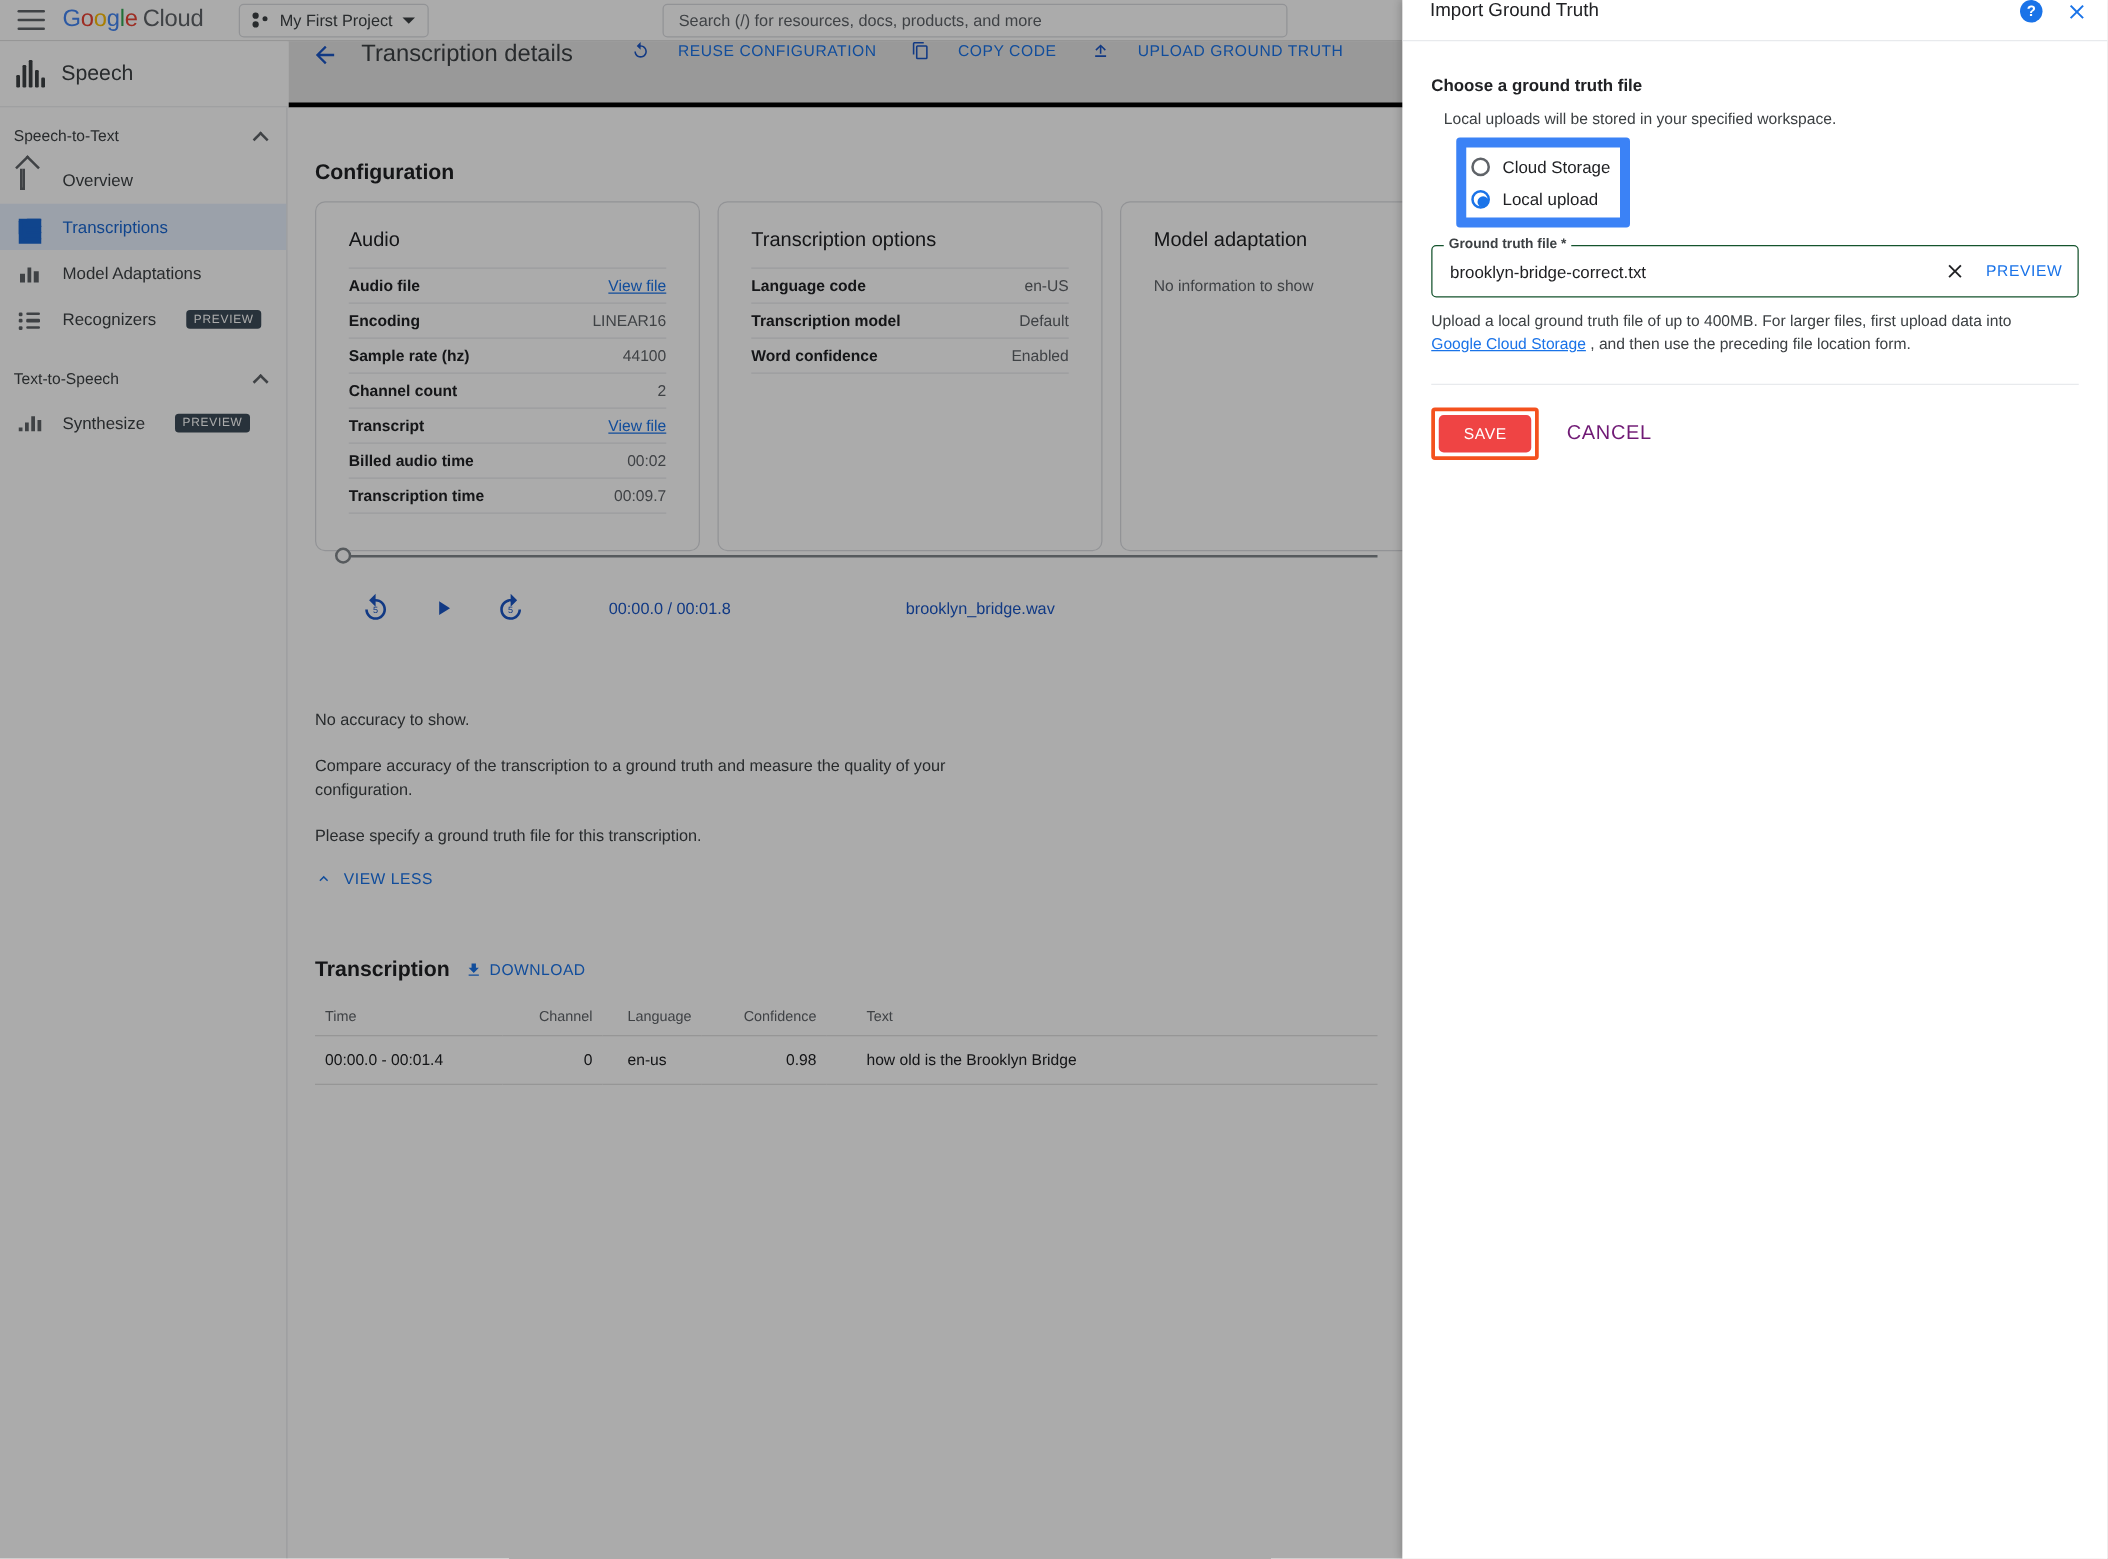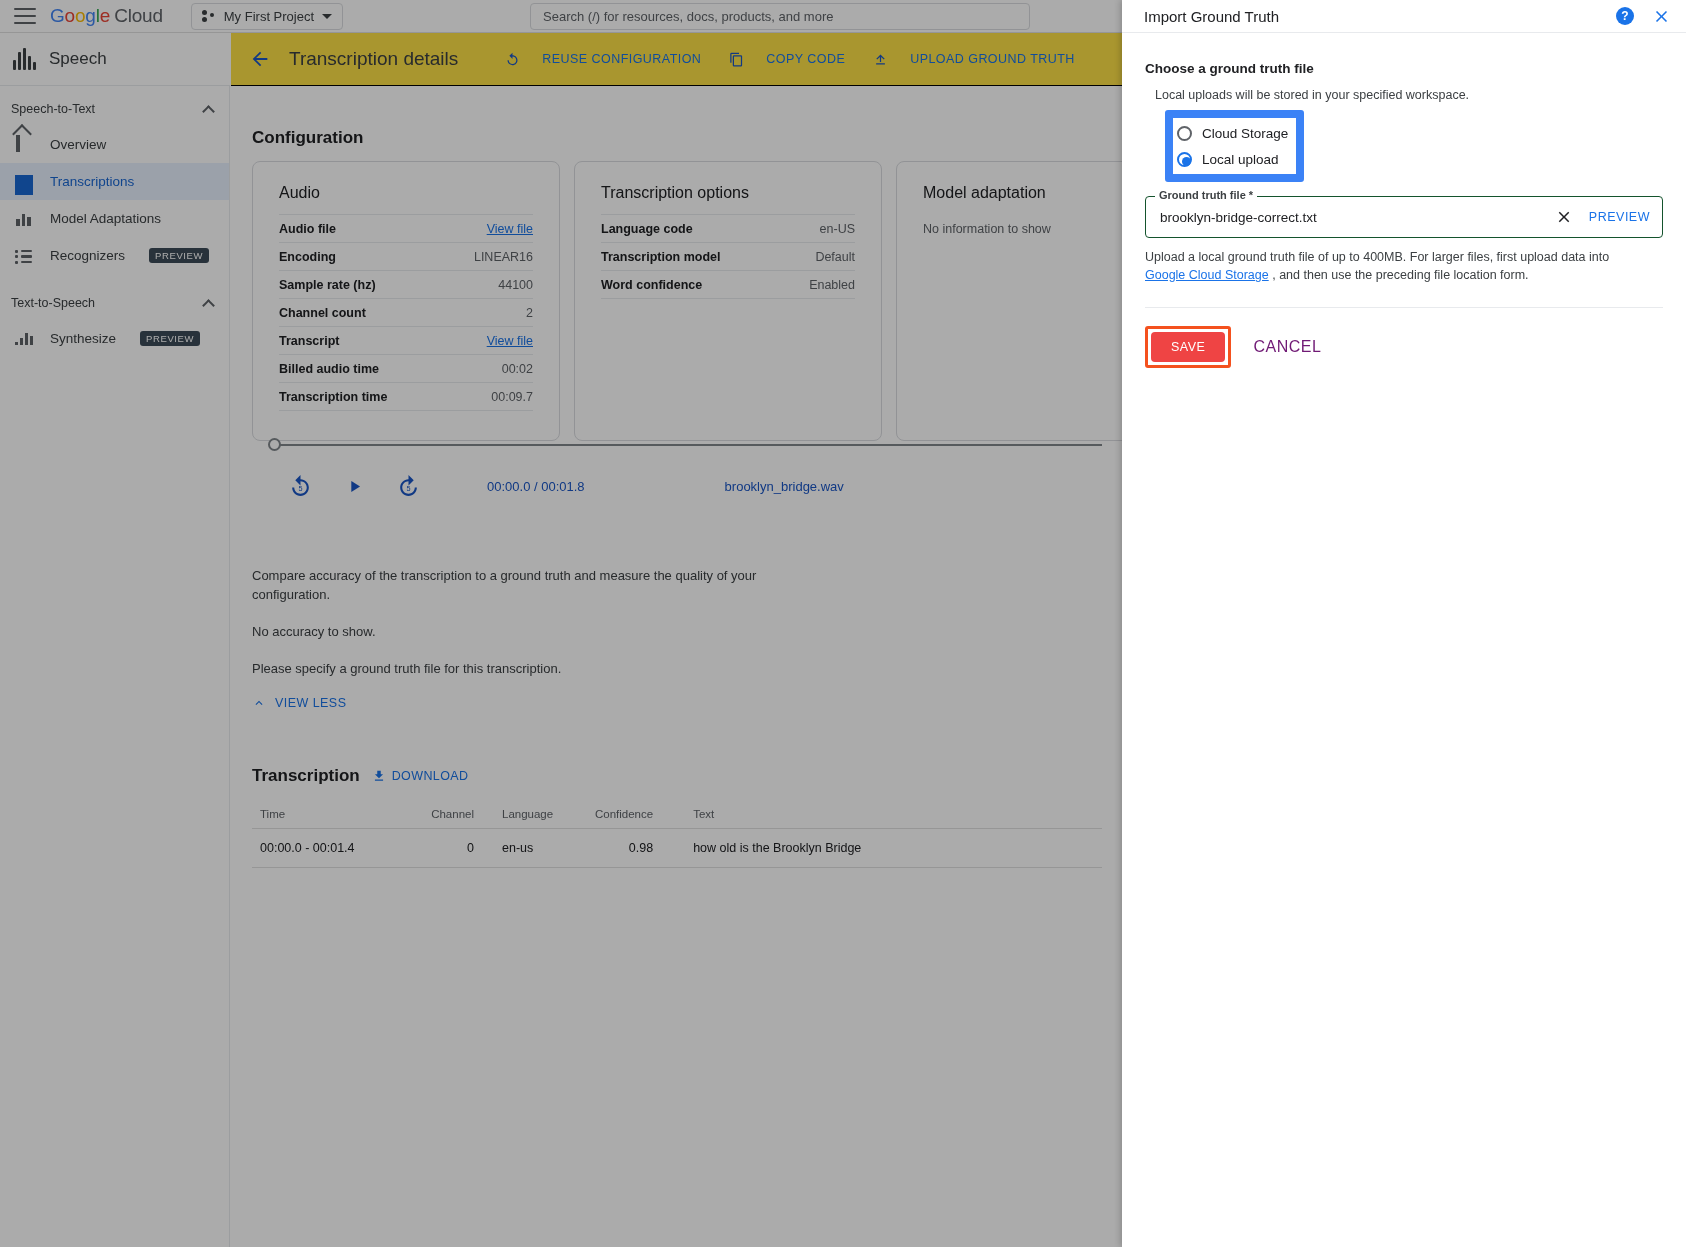--- a/index.html
+++ b/index.html
@@ -124,21 +124,21 @@
   .ic-syn { position:absolute; left:1px; bottom:4px; display:flex; align-items:flex-end; gap:2px;}
   .ic-syn i { display:block; width:3px; background:#5f6368; }
   .ic-syn i:nth-child(1){height:3px;}
   .ic-syn i:nth-child(2){height:7px;}
   .ic-syn i:nth-child(3){height:12px;}
   .ic-syn i:nth-child(4){height:9px;}
 
   
   .page-header {
     position: absolute; left: 231px; top: 33px; width: 891px; height: 53px;
-    background: #fde047; display: flex; align-items: center; border-bottom: 1px solid #000000;
+    background: #e5e5e5; display: flex; align-items: flex-start; border-bottom: 4px solid #000000;
   }
   .back-arrow { margin-left: 18px; margin-right: 18px; cursor:pointer; display:flex; }
   .page-title { font-size: 19px; color: #3c4043; }
   .hdr-actions { display: flex; align-items: center; gap: 28px; margin-left: 47px; }
   .hdr-btn { display: flex; align-items: center; gap: 22px; color: #1a73e8;
     font-size: 12.5px; letter-spacing: .45px; cursor: pointer; white-space: nowrap; }
 
   
   .main { position: absolute; left: 231px; top: 86px; width: 891px; height: 1161px;
     background: #fff; overflow: hidden; }
@@ -185,21 +185,21 @@
     padding: 8px 8px; border-bottom: 1px solid #e0e0e0; }
   tbody td { font-size:12.5px; color:#202124; padding: 12px 8px;
     border-bottom: 1px solid #e0e0e0; }
   .num { text-align: right; }
 
   
   .panel {
     position: absolute; right: 0; top: 0; width: 564px; height: 1247px;
     background: #fff; z-index: 100; box-shadow: -2px 0 6px rgba(0,0,0,.18);
   }
-  .panel-head { height: 33px; display:flex; align-items:center;
+  .panel-head { height: 33px; display:flex; 
     padding: 0 15px 0 22px; border-bottom: 1px solid #e8eaed; }
   .panel-head .t { font-size: 15px; color: #202124; flex: 1; }
   .help-ic { width:18px;height:18px;border-radius:50%;background:#1a73e8;color:#fff;
     font-size:12px; display:flex;align-items:center;justify-content:center;
     margin-right:18px; cursor:pointer; font-weight:bold; }
   .close-ic { cursor:pointer; display:flex; }
 
   .panel-body { padding: 28px 23px 0 23px; }
   .sec-title { font-size: 13.5px; font-weight: bold; color:#202124; margin-bottom: 12px; }
   .sub-note { font-size: 12.5px; color:#3c4043; margin-bottom: 8px; margin-left: 10px; }
@@ -461,22 +461,22 @@
                 <path fill="#1a56c5" d="M12.01 5V1l5 5-5 5V7c-3.31 0-6 2.69-6 6s2.69 6 6 6 6-2.69 6-6h2c0 4.42-3.58 8-8 8s-8-3.58-8-8 3.58-8 8-8z"></path>
                 <text x="12" y="16" font-size="7" fill="#1a56c5" text-anchor="middle" font-family="Liberation Sans">5</text>
               </svg>
           </span>
           <span class="time-txt">00:00.0 / 00:01.8</span>
           <span class="file-link">brooklyn_bridge.wav</span>
         </div>
       </div>
 
       <div class="accuracy">
+        <p>No accuracy to show.</p>
         <p>Compare accuracy of the transcription to a ground truth and measure the quality of your configuration.</p>
-        <p>No accuracy to show.</p>
         <p>Please specify a ground truth file for this transcription.</p>
         <div class="view-less">
           <svg width="14" height="14" viewBox="0 0 24 24">
               <path fill="#1a73e8" d="M12 8l-6 6 1.4 1.4 4.6-4.6 4.6 4.6L18 14z"></path>
             </svg>
           <span>VIEW LESS</span>
         </div>
       </div>
 
       <div class="trans-sec">

